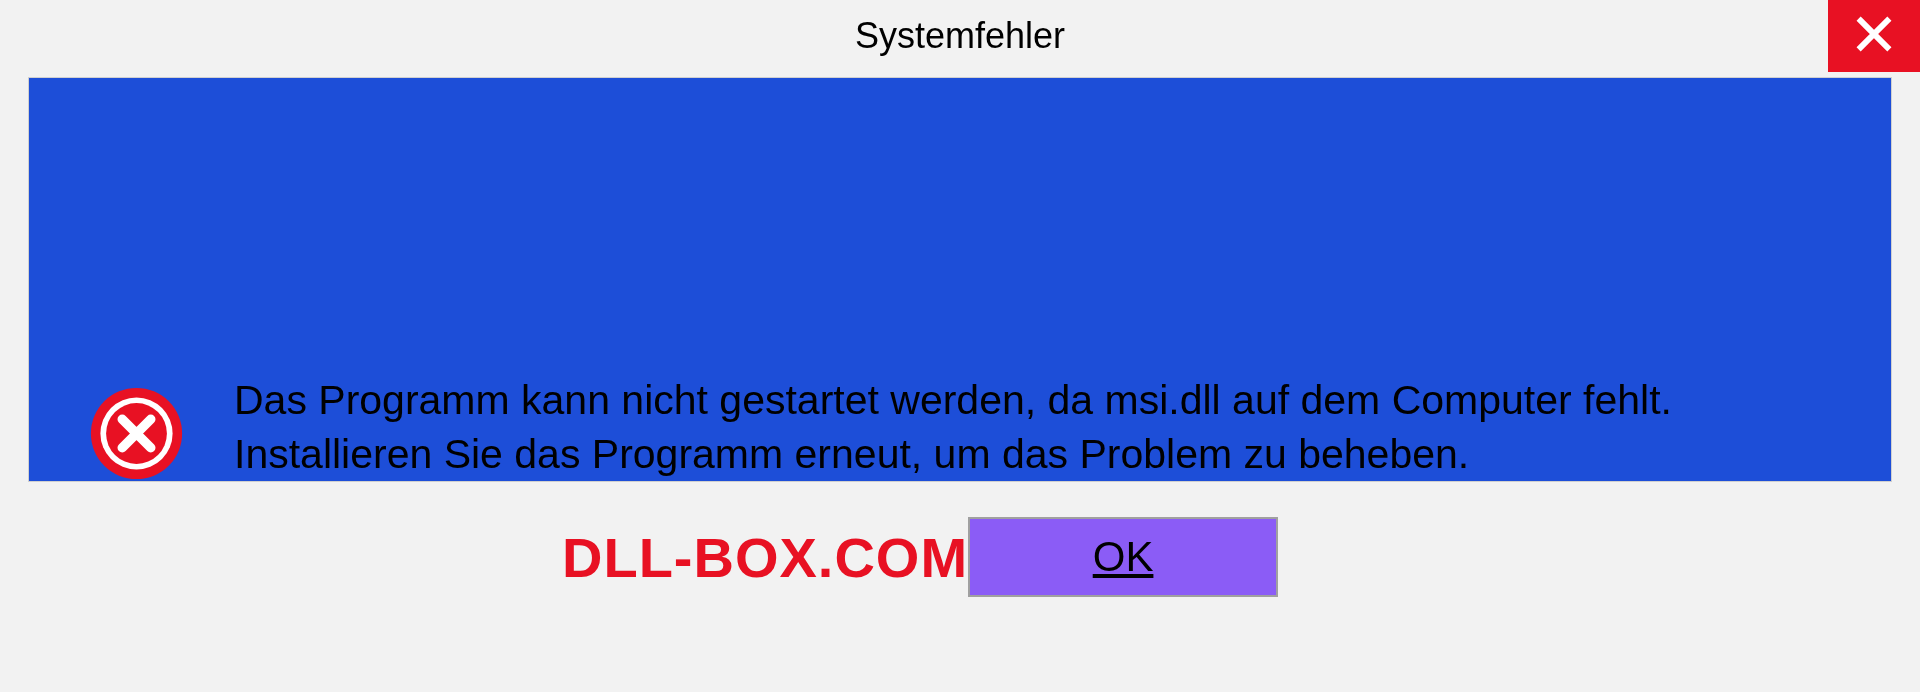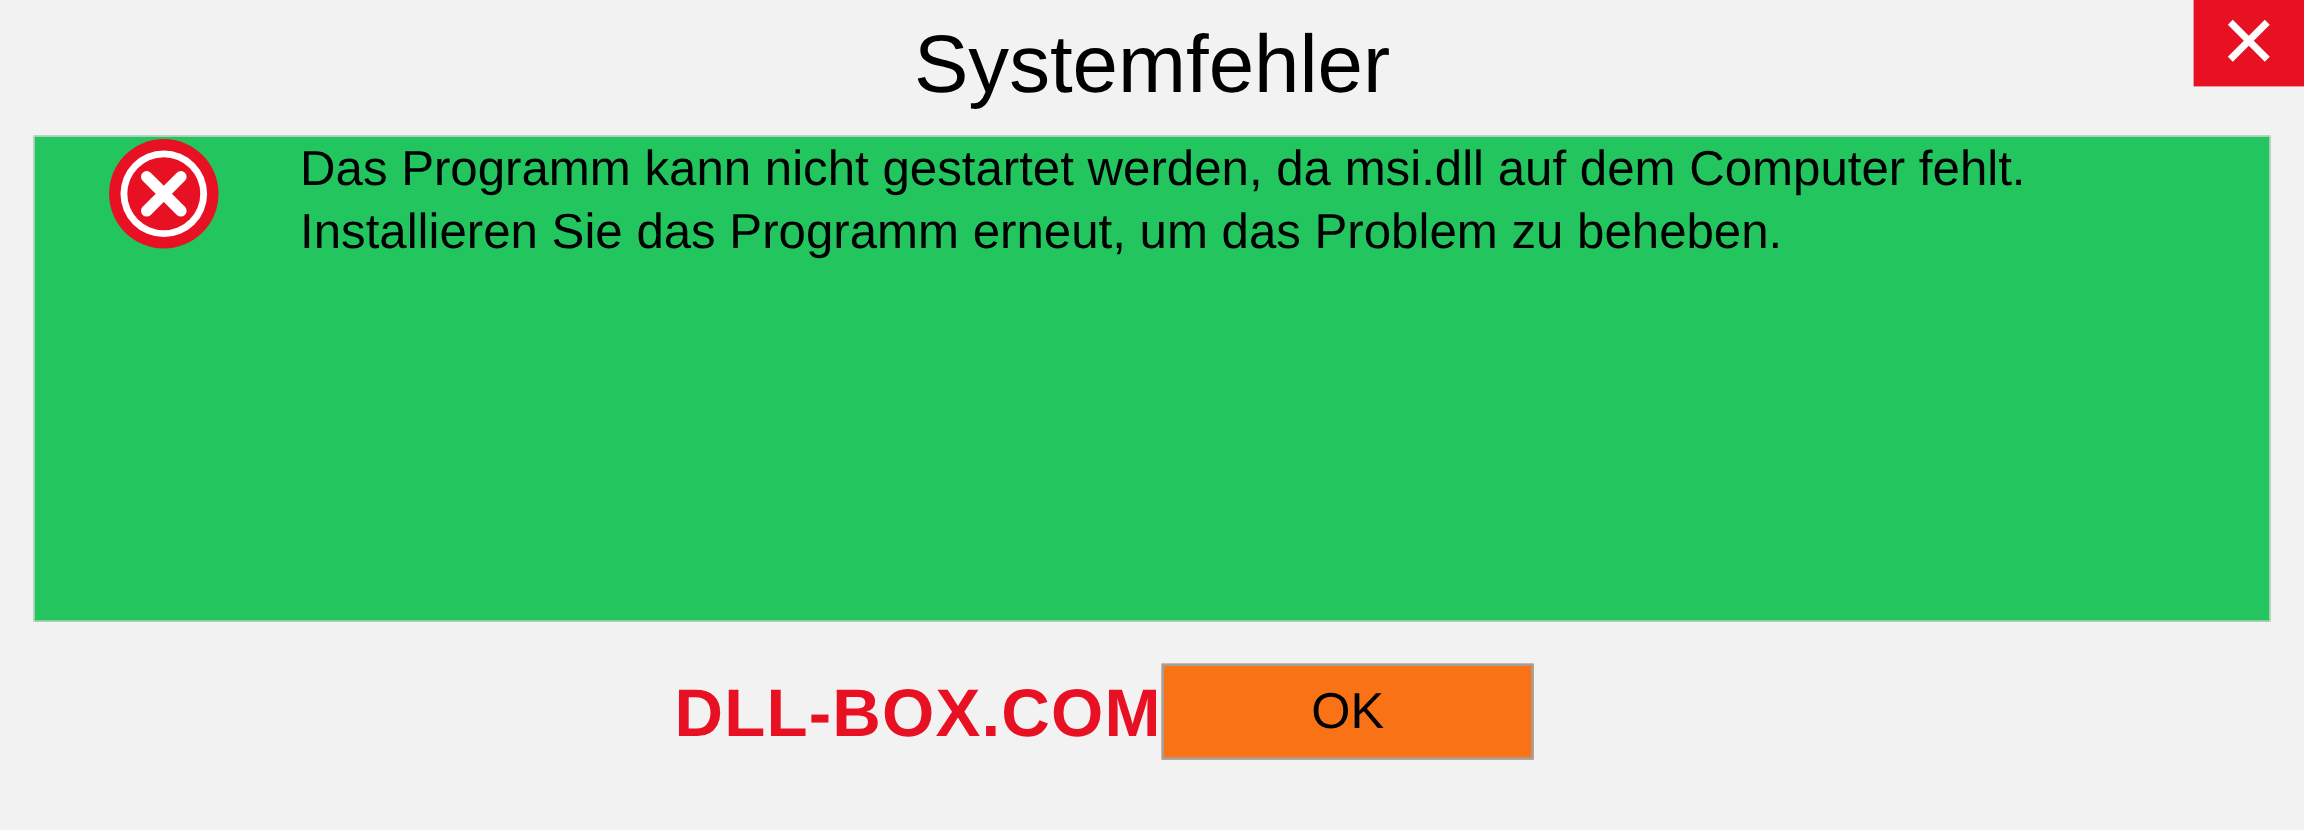--- a/index.html
+++ b/index.html
@@ -12,21 +12,21 @@
       font-family: Arial, Helvetica, sans-serif;
       background: #f2f2f2;
       width: 1920px;
       height: 692px;
       position: relative;
       overflow: hidden;
     }
     
     .dialog-title {
       text-align: center;
-      font-size: 68px;
+      font-size: 36px;
       font-weight: normal;
       color: #000;
       padding-top: 15px;
       padding-bottom: 20px;
     }
     
     .close-button {
       position: absolute;
       top: 0;
       right: 0;
@@ -38,28 +38,27 @@
       justify-content: center;
       cursor: pointer;
     }
     
     .close-button svg {
       width: 40px;
       height: 40px;
     }
     
     .content-panel {
-      background: #22c55e;
+      background: #1d4ed8;
       border: 1px solid #d0d0d0;
       margin: 0 28px;
       height: 405px;
       display: flex;
-      align-items: flex-start;
+      align-items: flex-end;
       padding: 0 50px;
-      gap: 16px;
     }
     
     .error-icon {
       width: 95px;
       height: 95px;
       flex-shrink: 0;
       margin-right: 50px;
       margin-left: 10px;
     }
     
@@ -84,28 +83,29 @@
     
     .watermark {
       font-size: 56px;
       font-weight: bold;
       color: #e81123;
       letter-spacing: 1px;
       margin-left: 520px;
     }
     
     .ok-button {
-      background: #f97316;
+      background: #8b5cf6;
       border: 2px solid #a0a0a0;
       width: 310px;
       height: 80px;
       font-size: 42px;
       color: #000;
       cursor: pointer;
       font-family: Arial, Helvetica, sans-serif;
+      text-decoration: underline;
     }
   </style>
 </head>
 <body>
 
 <div class="close-button">
   <span>
     <svg viewBox="0 0 24 24">
       <path d="M4 4 L20 20 M20 4 L4 20" stroke="#ffffff" stroke-width="3.5" stroke-linecap="square" fill="none"></path>
     </svg>

